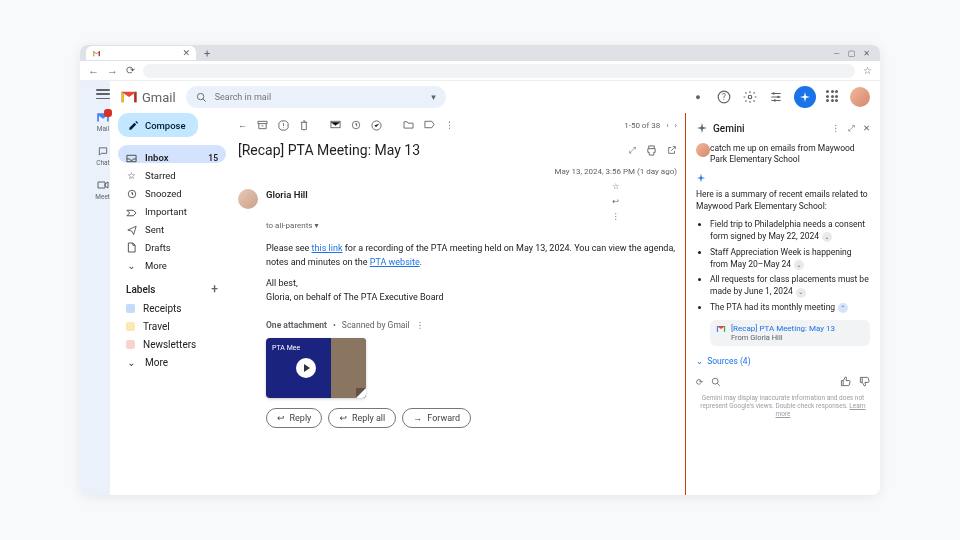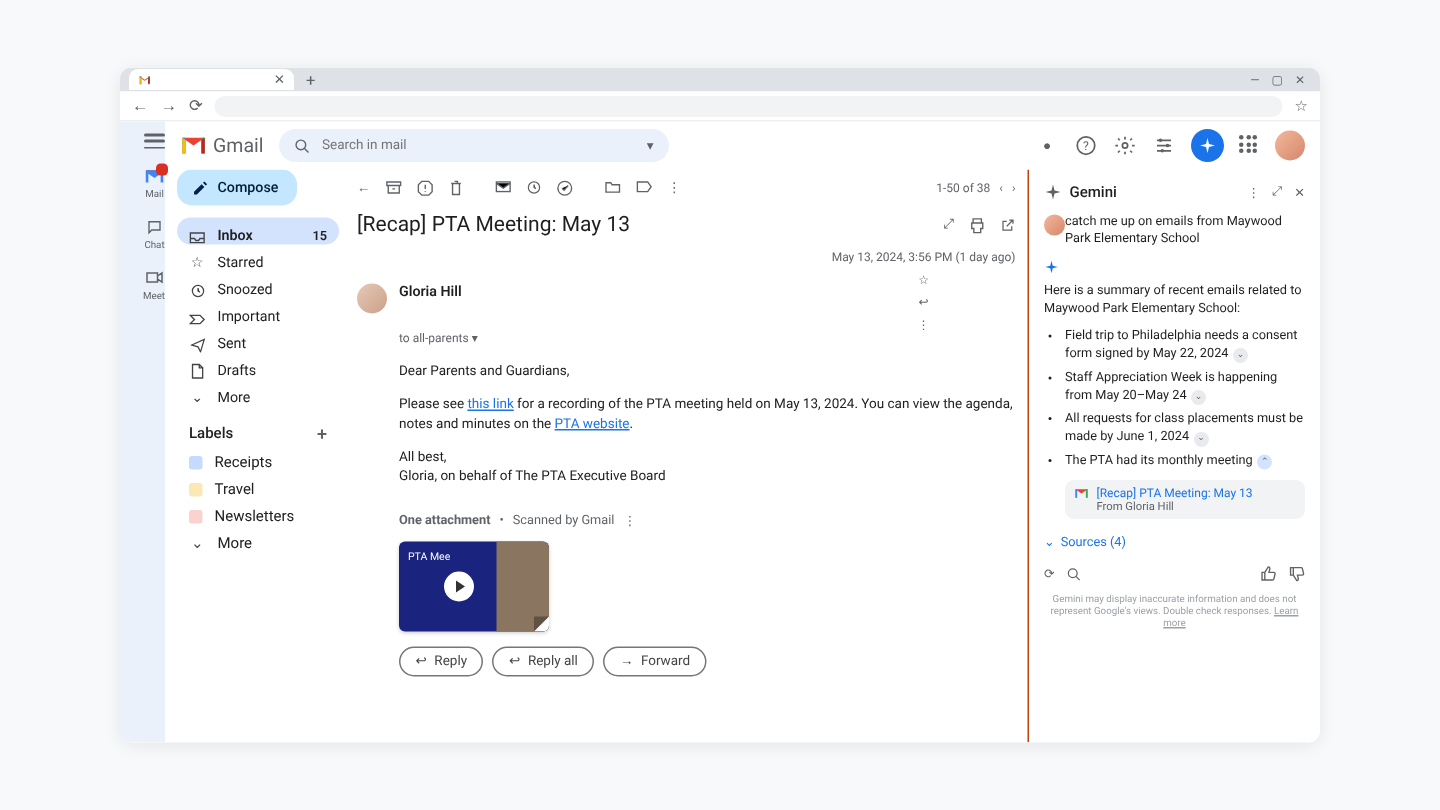--- a/index.html
+++ b/index.html
@@ -385,21 +385,20 @@
                   <span>May 13, 2024, 3:56 PM (1 day ago)</span>
                   <span>☆</span>
                   <span>↩</span>
                   <span>⋮</span>
                 </div>
               </div>
               <div class="sender-to"><span>to all-parents</span> <span>▾</span></div>
             </div>
           </div>
           <div class="email-body">
-            <p>Dear Parents and Guardians,</p>
             <p><span>Please see </span><a>this link</a><span> for a recording of the PTA meeting held on May 13, 2024. You can view the agenda, notes and minutes on the </span><a>PTA website</a><span>.</span></p>
             <p style="margin-bottom:4px"><span>All best,</span><br><span>Gloria, on behalf of The PTA Executive Board</span></p>
           </div>
           <div class="attach-row">
             <b>One attachment</b>
             <span>•</span>
             <span>Scanned by Gmail</span>
             <span>⋮</span>
           </div>
           <div class="attachment">

